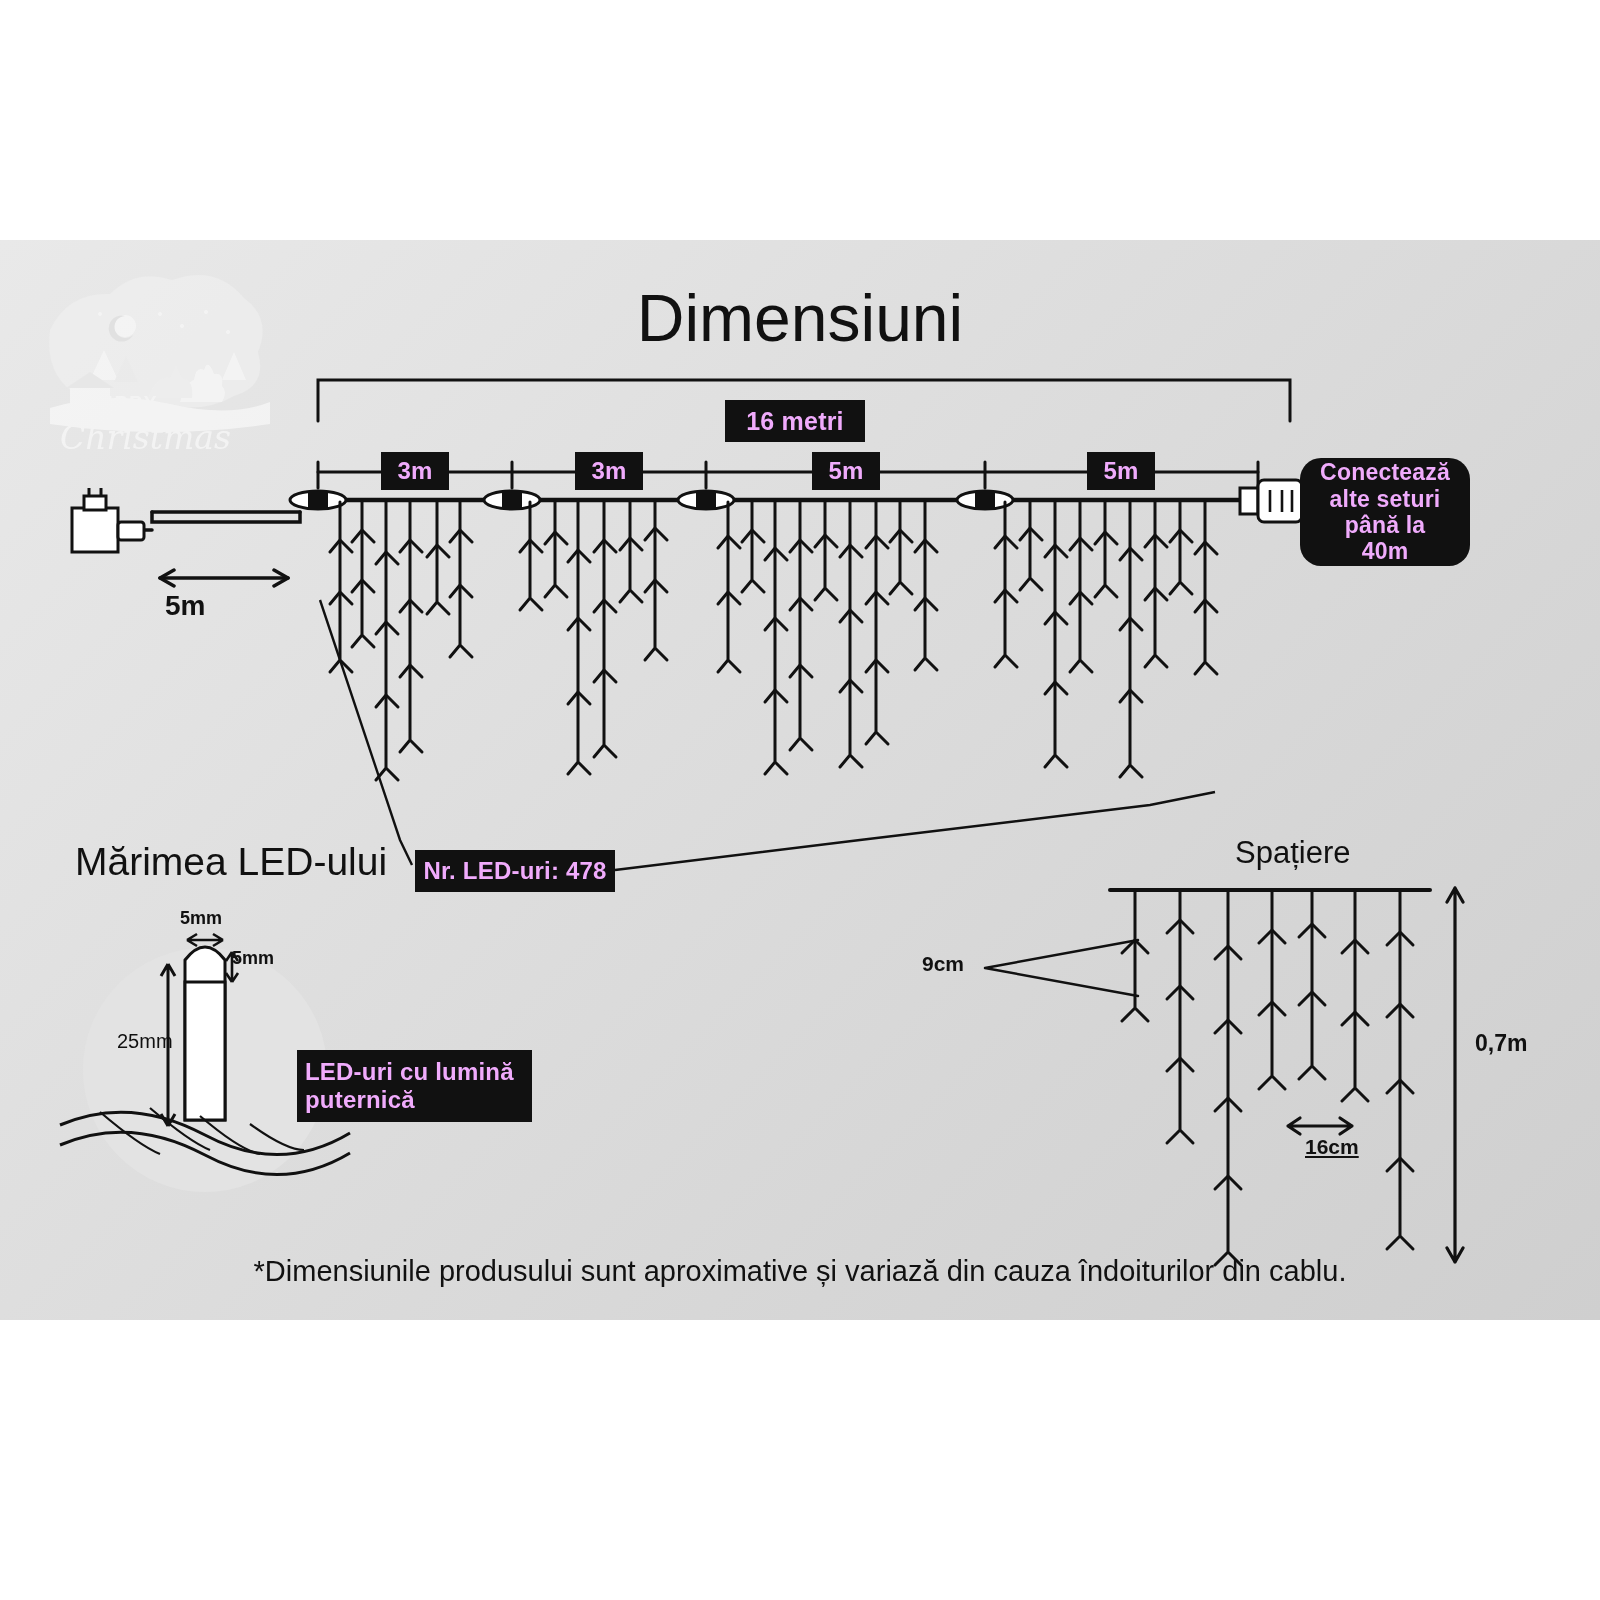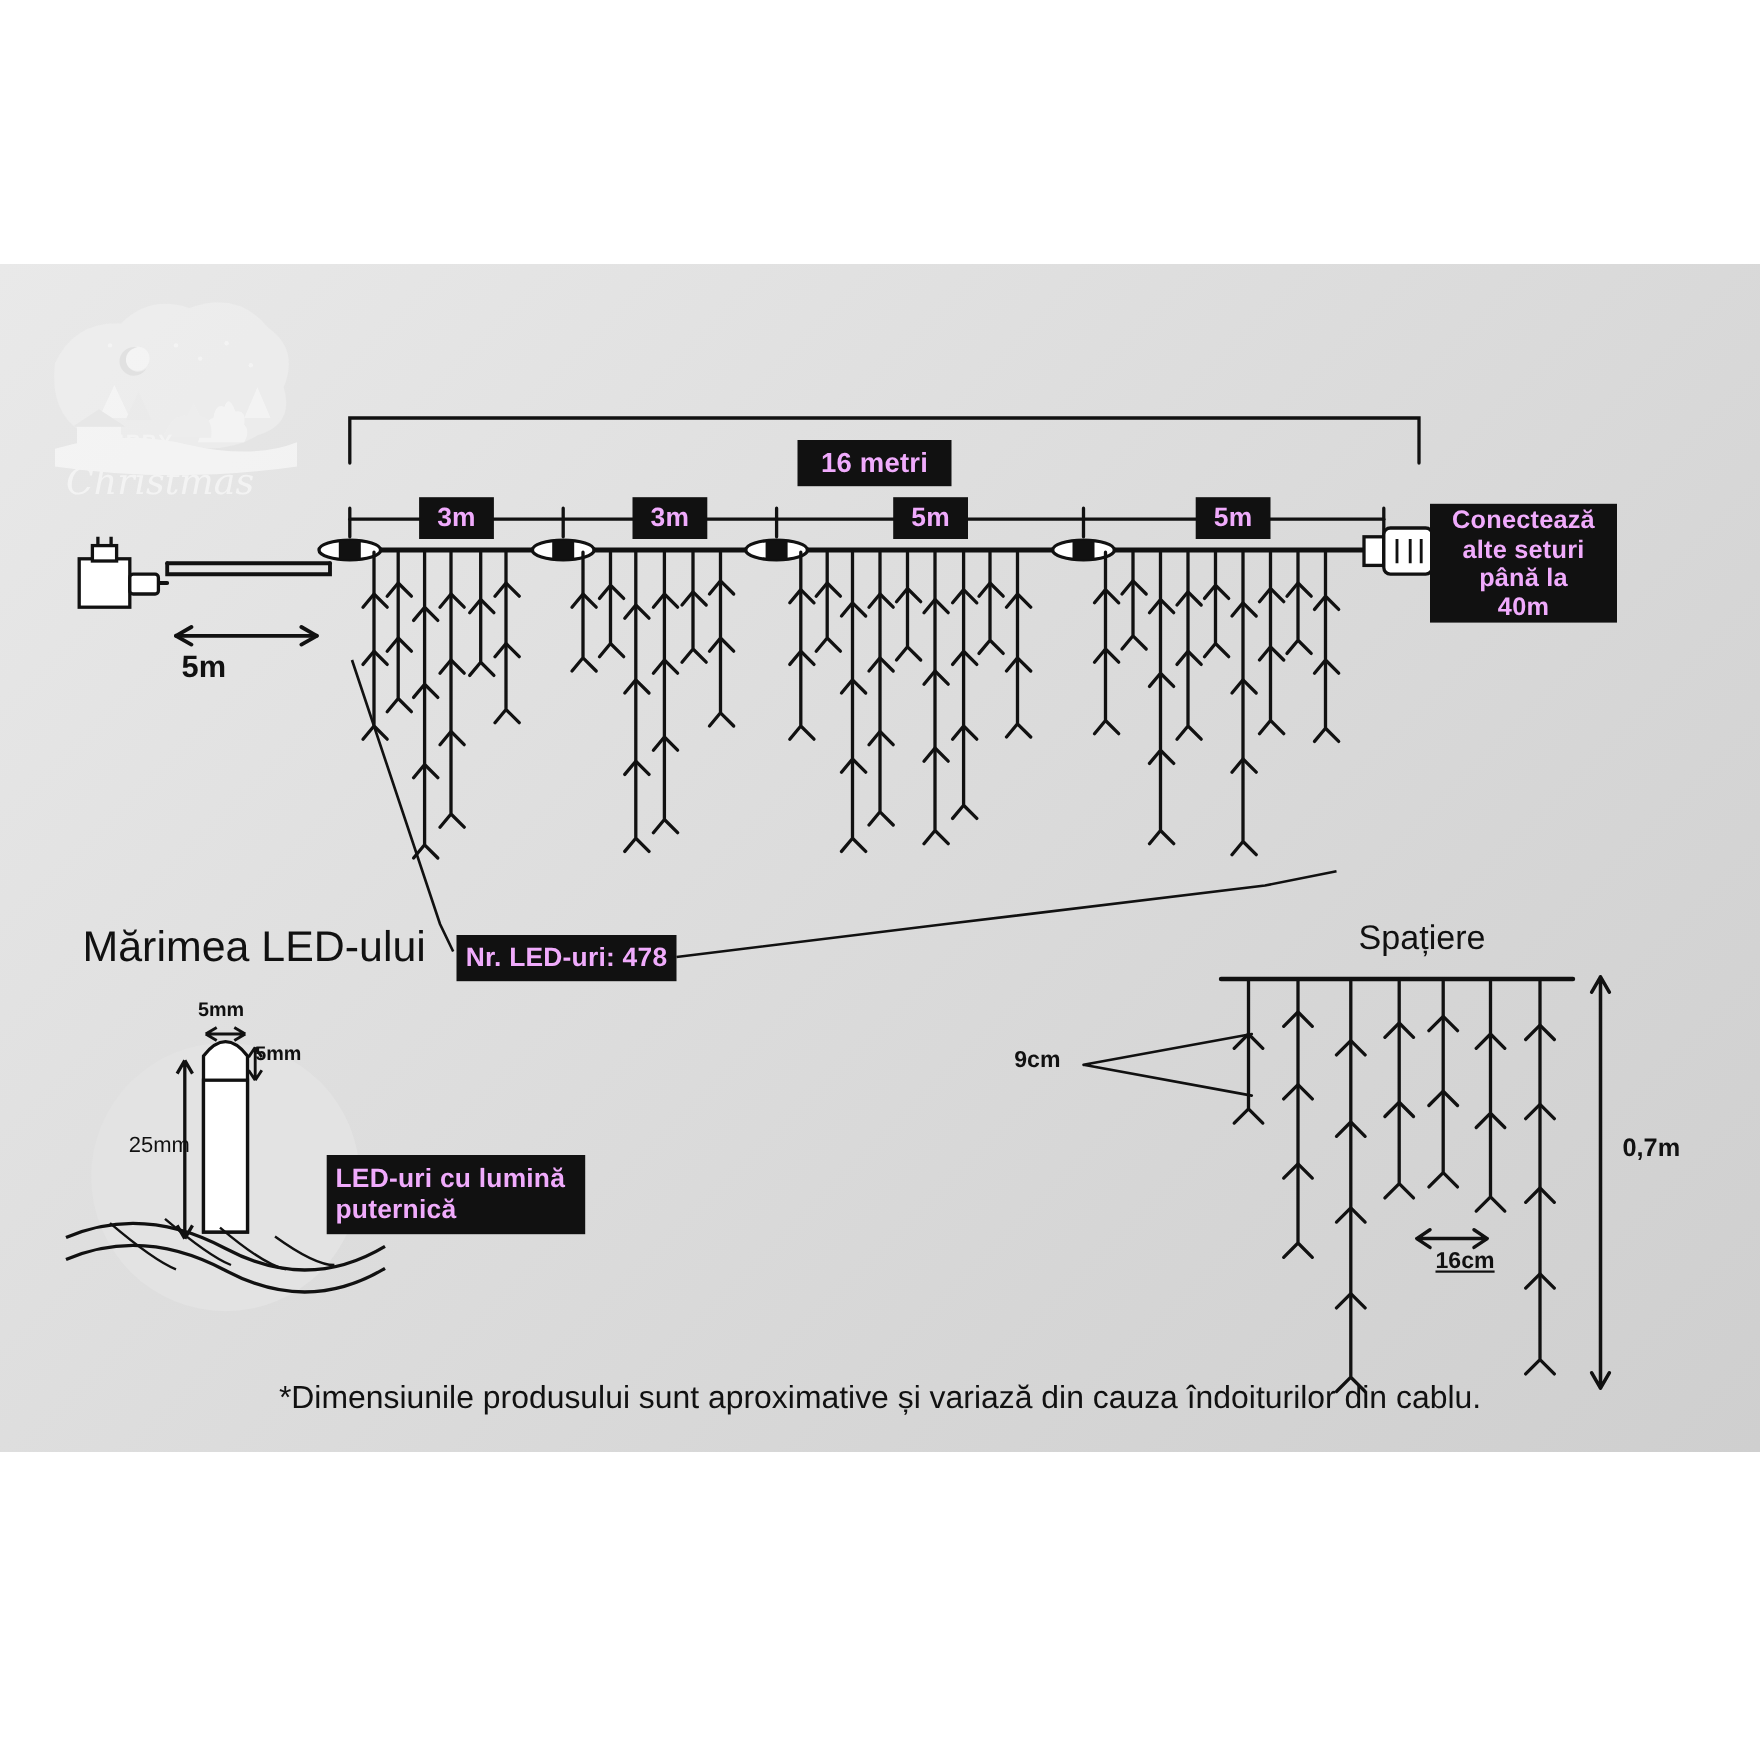--- a/index.html
+++ b/index.html
@@ -50,21 +50,21 @@
     letter-spacing: 0.2px;
   }
   .chip-16m {
     left: 725px; top: 160px; width: 140px; height: 42px; font-size: 25px;
   }
   .chip-seg {
     width: 68px; height: 38px; font-size: 24px;
   }
   .chip-connect {
     left: 1300px; top: 218px; width: 170px; height: 108px;
-    font-size: 23px; padding: 4px 22px; box-sizing: border-box;
+    font-size: 23px; padding: 4px 22px; box-sizing: border-box; border-radius: 21px;
   }
   .chip-leds {
     left: 415px; top: 610px; width: 200px; height: 42px; font-size: 24px;
   }
   .chip-bright {
     left: 297px; top: 810px; width: 235px; height: 72px;
     font-size: 24px; padding: 2px 8px; box-sizing: border-box;
     align-items: center; justify-content: flex-start; text-align: left;
   }
   
@@ -313,20 +313,21 @@
         <path d="M1400 918 L1400 996 L1413 1009 M1400 996 L1387 1009"></path>
 
         <path d="M985 728 L1138 700 M985 728 L1138 756" stroke-width="2.4"></path>
 
         <path d="M1288 886 L1352 886 M1288 886 l12 -8 M1288 886 l12 8 M1352 886 l-12 -8 M1352 886 l-12 8" stroke-width="3.2"></path>
 
         <path d="M1455 648 L1455 1022 M1455 648 l-8 14 M1455 648 l8 14 M1455 1022 l-8 -14 M1455 1022 l8 -14" stroke-width="3.2"></path>
       </g>
     </svg>
 
+    <div class="txt" id="title">Dimensiuni</div>
 
     <div class="chip chip-16m">16 metri</div>
 
     <div class="chip chip-seg" style="left:381px; top:212px;">3m</div>
     <div class="chip chip-seg" style="left:575px; top:212px;">3m</div>
     <div class="chip chip-seg" style="left:812px; top:212px;">5m</div>
     <div class="chip chip-seg" style="left:1087px; top:212px;">5m</div>
 
     <div class="chip chip-connect">Conectează
 alte seturi

